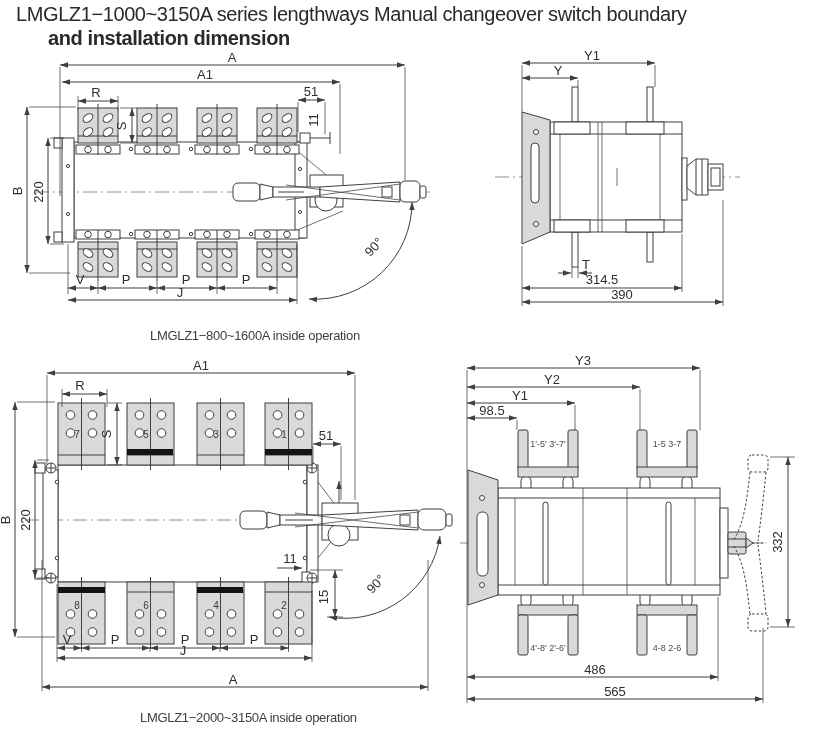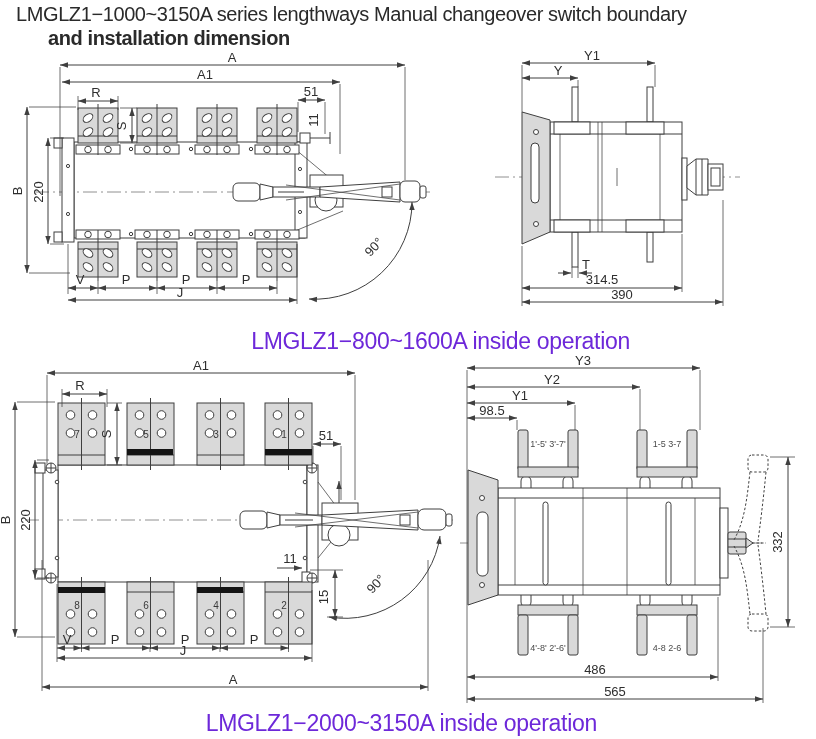--- a/index.html
+++ b/index.html
@@ -1,23 +1,23 @@
 <!DOCTYPE html>
 <html><head>
 <meta charset="utf-8">
 <style>
   html,body{margin:0;padding:0;background:#fff;}
   #canvas{position:relative;width:816px;height:739px;background:#ffffff;overflow:hidden;
           font-family:"Liberation Sans",sans-serif;padding-left:36px;}
   .title{position:absolute;left:16px;top:2px;font-size:20px;letter-spacing:-0.4px;
          color:#2a2a2a;line-height:1.2;}
   .title .l2{padding-left:32px;font-weight:bold;}
-  .caption{position:absolute;font-size:23px;letter-spacing:-0.3px;color:#6d28d9;text-align:right;}
+  .caption{position:absolute;font-size:13px;letter-spacing:-0.3px;color:#404040;text-align:left;}
   #cap-top{left:150px;top:328px;width:480px;}
-  #cap-bot{left:127px;top:710px;width:470px;}
+  #cap-bot{left:140px;top:710px;width:470px;}
   svg{position:absolute;overflow:visible;}
   .ln{stroke:#3f3f3f;stroke-width:1;fill:none;}
   .thin{stroke:#3f3f3f;stroke-width:.75;fill:none;}
   .fw{fill:#ffffff;stroke:#3f3f3f;stroke-width:1;}
   .fg{fill:#d9d9d9;stroke:#3f3f3f;stroke-width:1;}
   .fb{fill:#141414;stroke:none;}
   .dim{stroke:#3f3f3f;stroke-width:1;fill:none;marker-start:url(#ar);marker-end:url(#ar);}
   .dimE{stroke:#3f3f3f;stroke-width:1;fill:none;marker-end:url(#ar);}
   .cl{stroke:#909090;stroke-width:1;stroke-dasharray:14 4 2 4;fill:none;}
   .dot{stroke:#3f3f3f;stroke-width:1;stroke-dasharray:2.5 2;fill:none;}

